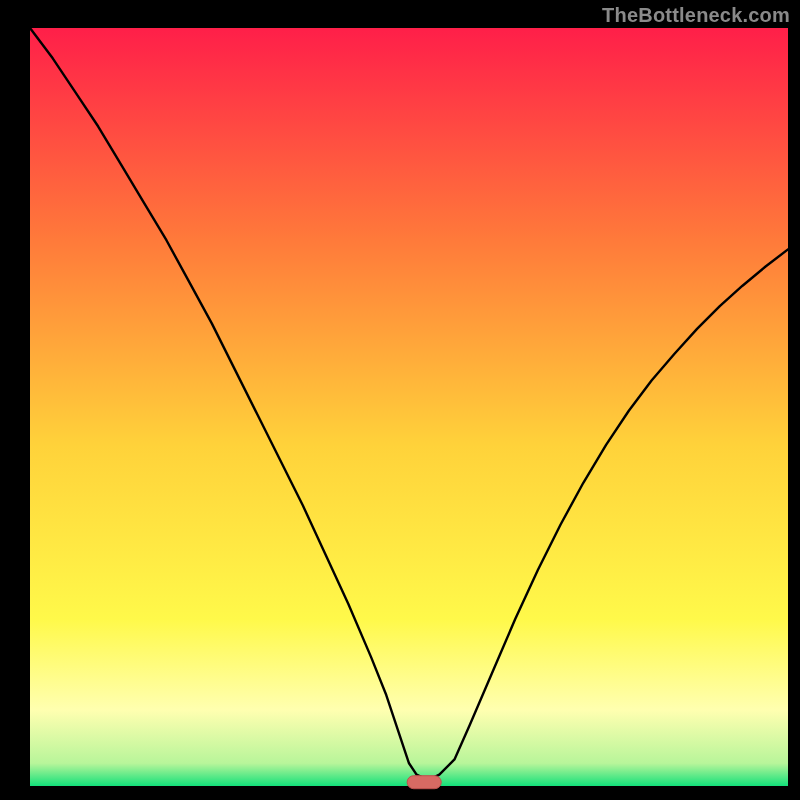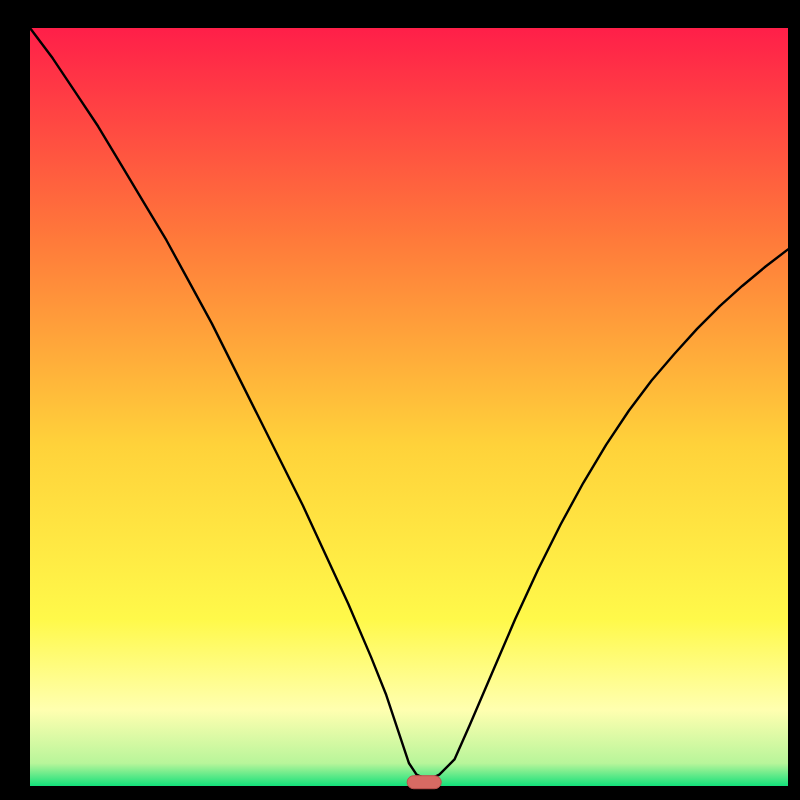--- a/index.html
+++ b/index.html
@@ -51,13 +51,14 @@
 
     <rect id="outer-bg" x="0" y="0" width="800" height="800" fill="#000000"></rect>
 
     <rect id="plot-bg" x="30" y="28" width="758" height="758" fill="url(#bgGrad)"></rect>
 
     <path id="curve" d="M30.00 28.00 L52.74 58.32 L75.48 92.43 L98.22 126.54 L120.96 164.44 L143.70 202.34 L166.44 240.24 L189.18 281.93 L211.92 323.62 L234.66 369.10 L257.40 414.58 L280.14 460.06 L302.88 505.54 L325.62 554.81 L348.36 604.08 L371.10 657.14 L386.26 695.04 L401.42 740.52 L409.00 763.26 L416.58 774.63 L424.16 778.42 L431.74 778.42 L439.32 774.63 L454.48 759.47 L469.64 725.36 L492.38 672.30 L515.12 619.24 L537.86 569.97 L560.60 524.49 L583.34 482.80 L606.08 444.90 L628.82 410.79 L651.56 380.47 L674.30 353.94 L697.04 328.93 L719.78 306.19 L742.52 285.72 L765.26 266.77 L788.00 249.34 " fill="none" stroke="#000000" stroke-width="2.4" stroke-linecap="round" stroke-linejoin="round"></path>
 
     <rect id="marker" x="407.11" y="775.71" width="34.11" height="13" rx="6.5" ry="6.5" fill="#d76a63" stroke="#bf514d" stroke-width="1"></rect>
   </svg>
 
+  <div class="watermark" style="color: rgb(138, 138, 138);">TheBottleneck.com</div>
 </div>
 
 </body></html>

